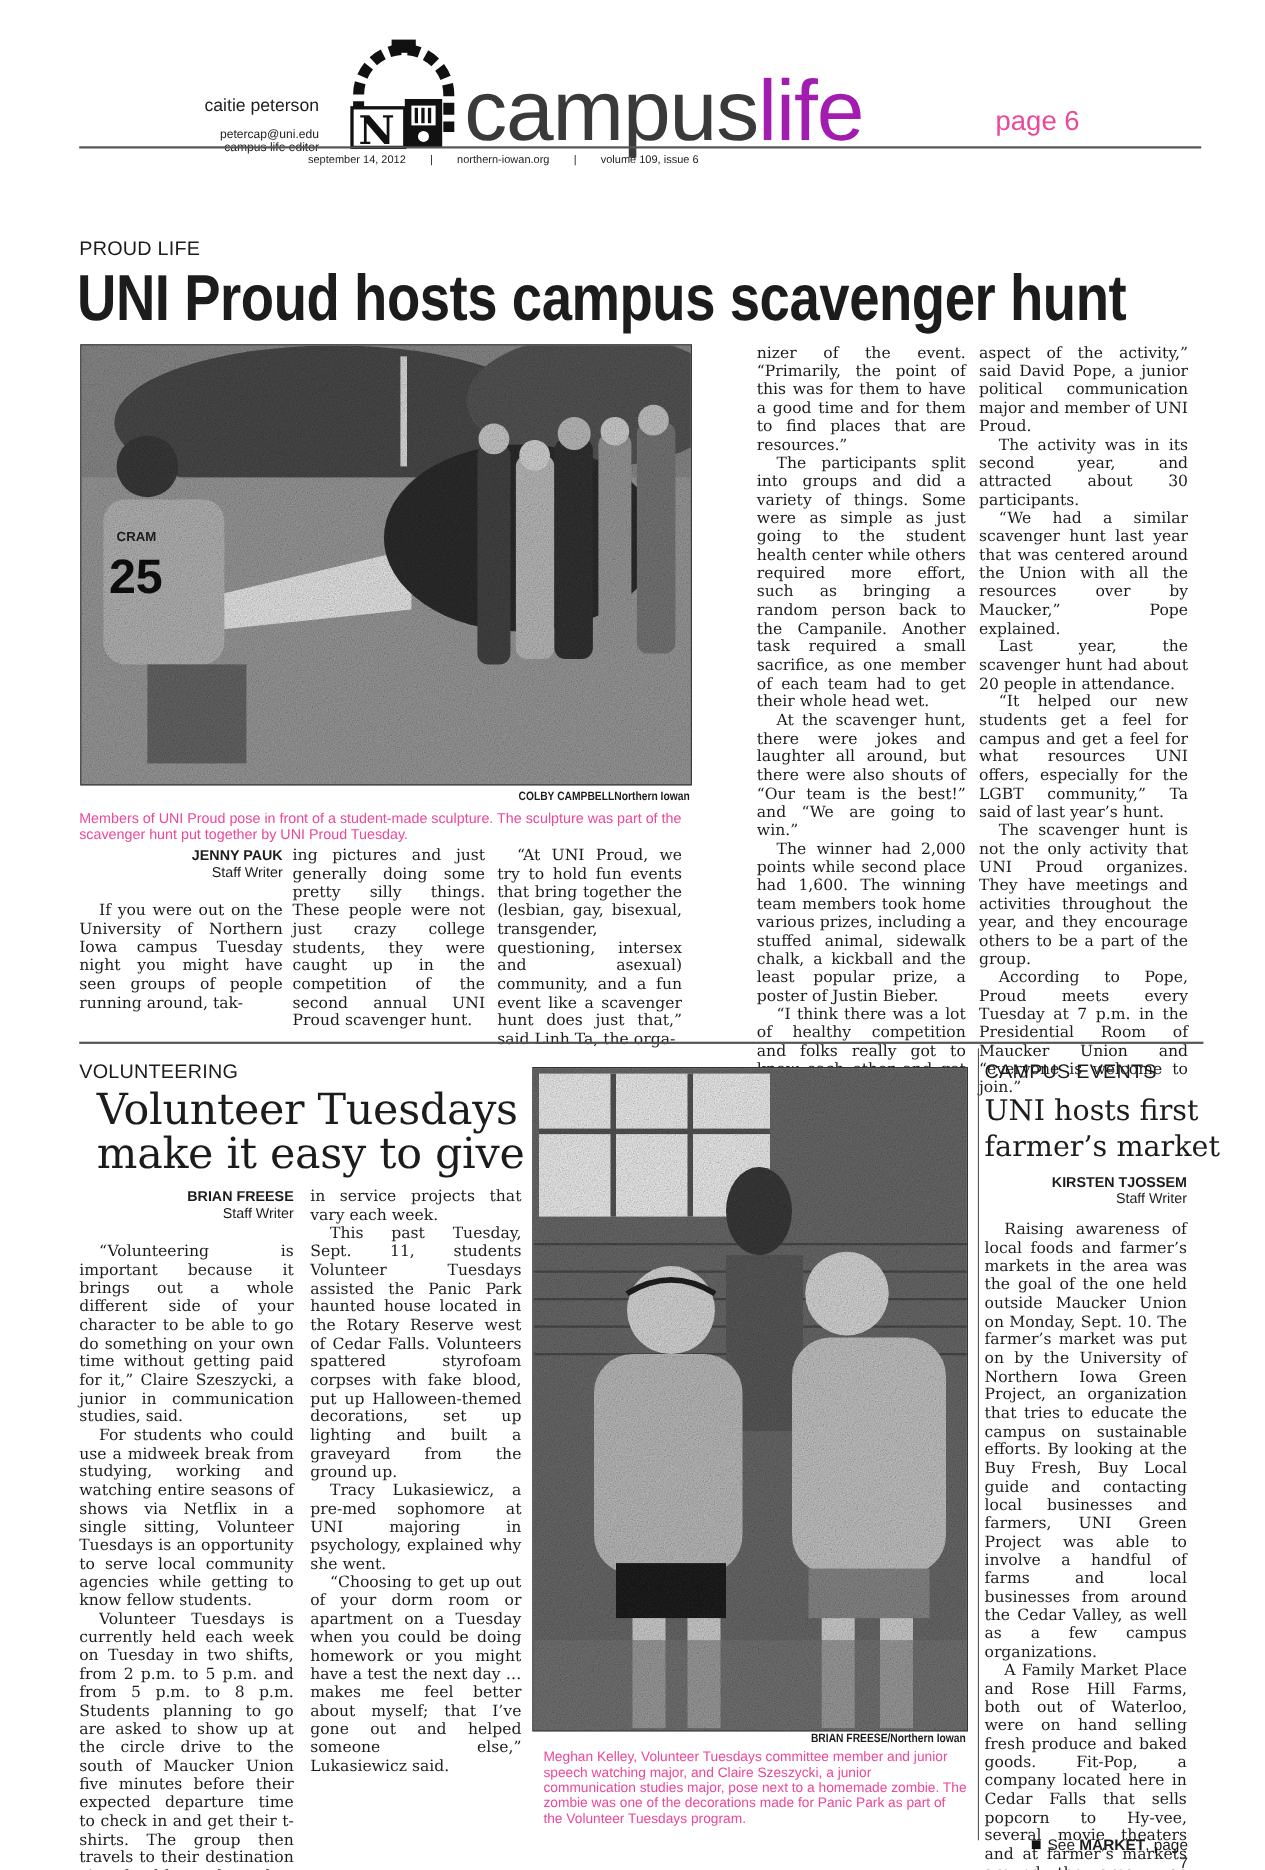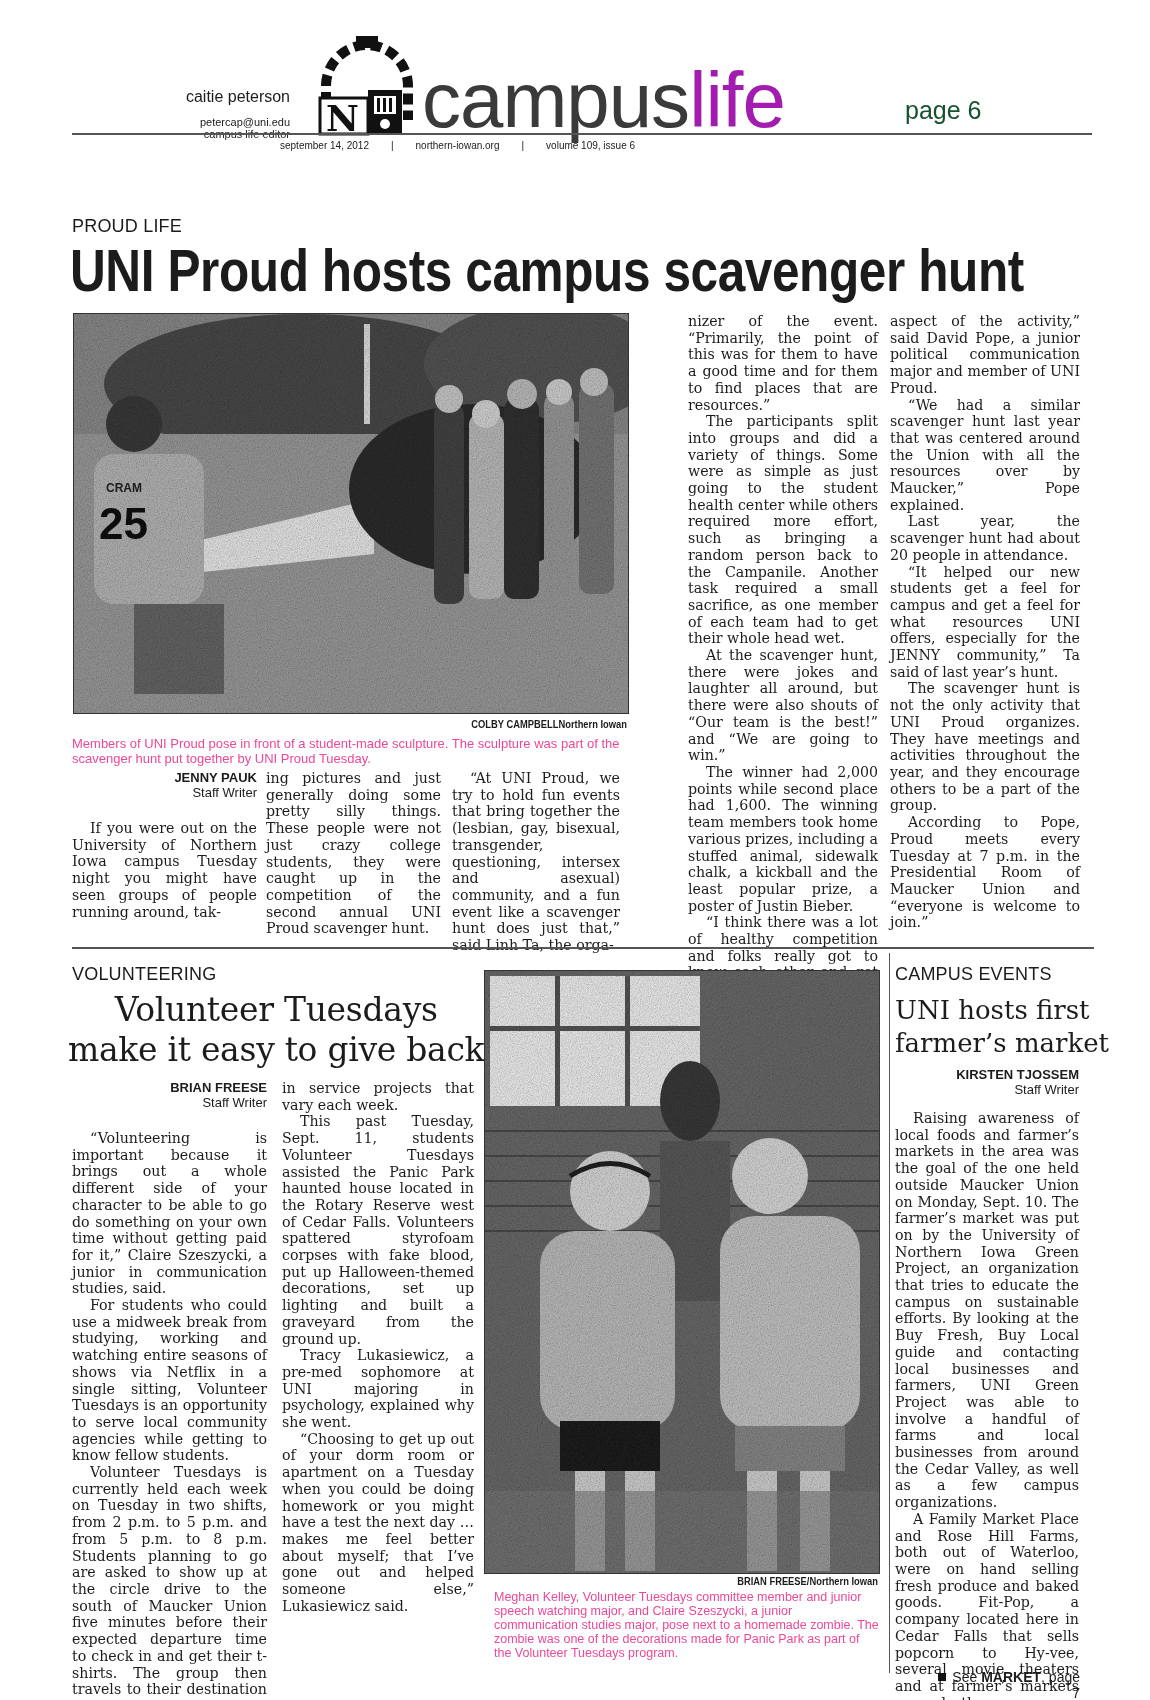--- a/index.html
+++ b/index.html
@@ -9,21 +9,21 @@
   .serif { font-family: "DejaVu Serif", "Liberation Serif", serif; }
 
   
   .editor-name { left: 150px; top: 88px; width: 140px; text-align: right; font-size: 16px; line-height: 17px; }
   .editor-title, .editor-email { left: 150px; width: 140px; text-align: right; font-size: 11px; line-height: 12px; }
   .editor-title { top: 104px; margin-top: 24px; }
   .editor-email { top: 116px; }
   .logo { left: 312px; top: 28px; width: 110px; height: 108px; }
   .brand { left: 422px; top: 60px; font-size: 78px; line-height: 80px; letter-spacing: -1px; color: #3a3a3a; }
   .brand .light { color: #a21caf; }
-  .page-label { left: 905px; top: 96px; font-size: 25px; color: #14532d; }
+  .page-label { left: 905px; top: 96px; font-size: 25px; color: #ec4899; }
   .rule-top { left: 72px; top: 133px; width: 1020px; height: 2px; background: #555; }
   .dateline { left: 280px; top: 140px; width: 620px; font-size: 10px; white-space: nowrap; }
   .dateline .sep { display: inline-block; margin: 0 22px; }
 
   
   .kicker { font-size: 18px; letter-spacing: 0.2px; }
   .kicker1 { left: 72px; top: 216px; }
   .headline1 { left: 70px; top: 238px; font-size: 59px; font-weight: bold; letter-spacing: -0.5px; transform: scaleX(0.84); transform-origin: left top; white-space: nowrap; line-height: 66px; }
 
   .photo { background: #777; overflow: hidden; border: 1px solid #333; }
@@ -38,21 +38,21 @@
 
   .col { font-size: 14.2px; line-height: 16.7px; text-align: justify; hyphens: manual; }
   .col p { margin: 0; text-indent: 18px; }
   .col p.noindent { text-indent: 0; }
 
   .rule-mid { left: 72px; top: 947px; width: 1022px; height: 2px; background: #555; }
   .vrule { left: 889px; top: 953px; width: 1px; height: 720px; background: #555; }
 
   
   .kicker2 { left: 72px; top: 964px; }
-  .headline2 { left: 68px; top: 990px; font-size: 33px; line-height: 40px; font-weight: normal; letter-spacing: -0.3px; text-align: center; }
+  .headline2 { left: 88px; top: 990px; font-size: 39px; line-height: 40px; font-weight: normal; letter-spacing: -0.3px; }
   .photo2 { left: 484px; top: 970px; width: 394px; height: 602px; }
   .credit2 { left: 600px; top: 1575px; width: 278px; }
   .caption2 { left: 494px; top: 1590px; width: 385px; font-size: 12.5px; line-height: 14px; }
 
   
   .kicker3 { left: 895px; top: 964px; }
   .headline3 { left: 895px; top: 994px; font-size: 26px; line-height: 33px; }
   .byline3 { left: 895px; top: 1067px; width: 184px; }
   .seemore { left: 930px; top: 1669px; width: 150px; text-align: right; font-size: 14px; }
   .seemore b { font-weight: bold; }
@@ -151,23 +151,24 @@
 </div>
 <div class="abs serif col" style="left:688px; top:313px; width:190px;">
   <p class="noindent">nizer of the event. “Primarily, the point of this was for them to have a good time and for them to find places that are resources.”</p>
   <p>The participants split into groups and did a variety of things. Some were as simple as just going to the student health center while others required more effort, such as bringing a random person back to the Campanile. Another task required a small sacrifice, as one member of each team had to get their whole head wet.</p>
   <p>At the scavenger hunt, there were jokes and laughter all around, but there were also shouts of “Our team is the best!” and “We are going to win.”</p>
   <p>The winner had 2,000 points while second place had 1,600. The winning team members took home various prizes, including a stuffed animal, sidewalk chalk, a kickball and the least popular prize, a poster of Justin Bieber.</p>
   <p>“I think there was a lot of healthy competition and folks really got to know each other and got into the teamwork</p>
 </div>
 <div class="abs serif col" style="left:890px; top:313px; width:190px;">
   <p class="noindent">aspect of the activity,” said David Pope, a junior political communication major and member of UNI Proud.</p>
+  <p>The activity was in its second year, and attracted about 30 participants.</p>
   <p>“We had a similar scavenger hunt last year that was centered around the Union with all the resources over by Maucker,” Pope explained.</p>
   <p>Last year, the scavenger hunt had about 20 people in attendance.</p>
-  <p>“It helped our new students get a feel for campus and get a feel for what resources UNI offers, especially for the JENNY community,” Ta said of last year’s hunt.</p>
+  <p>“It helped our new students get a feel for campus and get a feel for what resources UNI offers, especially for the LGBT community,” Ta said of last year’s hunt.</p>
   <p>The scavenger hunt is not the only activity that UNI Proud organizes. They have meetings and activities throughout the year, and they encourage others to be a part of the group.</p>
   <p>According to Pope, Proud meets every Tuesday at 7 p.m. in the Presidential Room of Maucker Union and “everyone is welcome to join.”</p>
 </div>
 
 <div class="abs rule-mid"></div>
 <div class="abs vrule"></div>
 
 <div class="abs sans kicker kicker2">VOLUNTEERING</div>
 <div class="abs serif headline2">
   <div>Volunteer Tuesdays</div>

